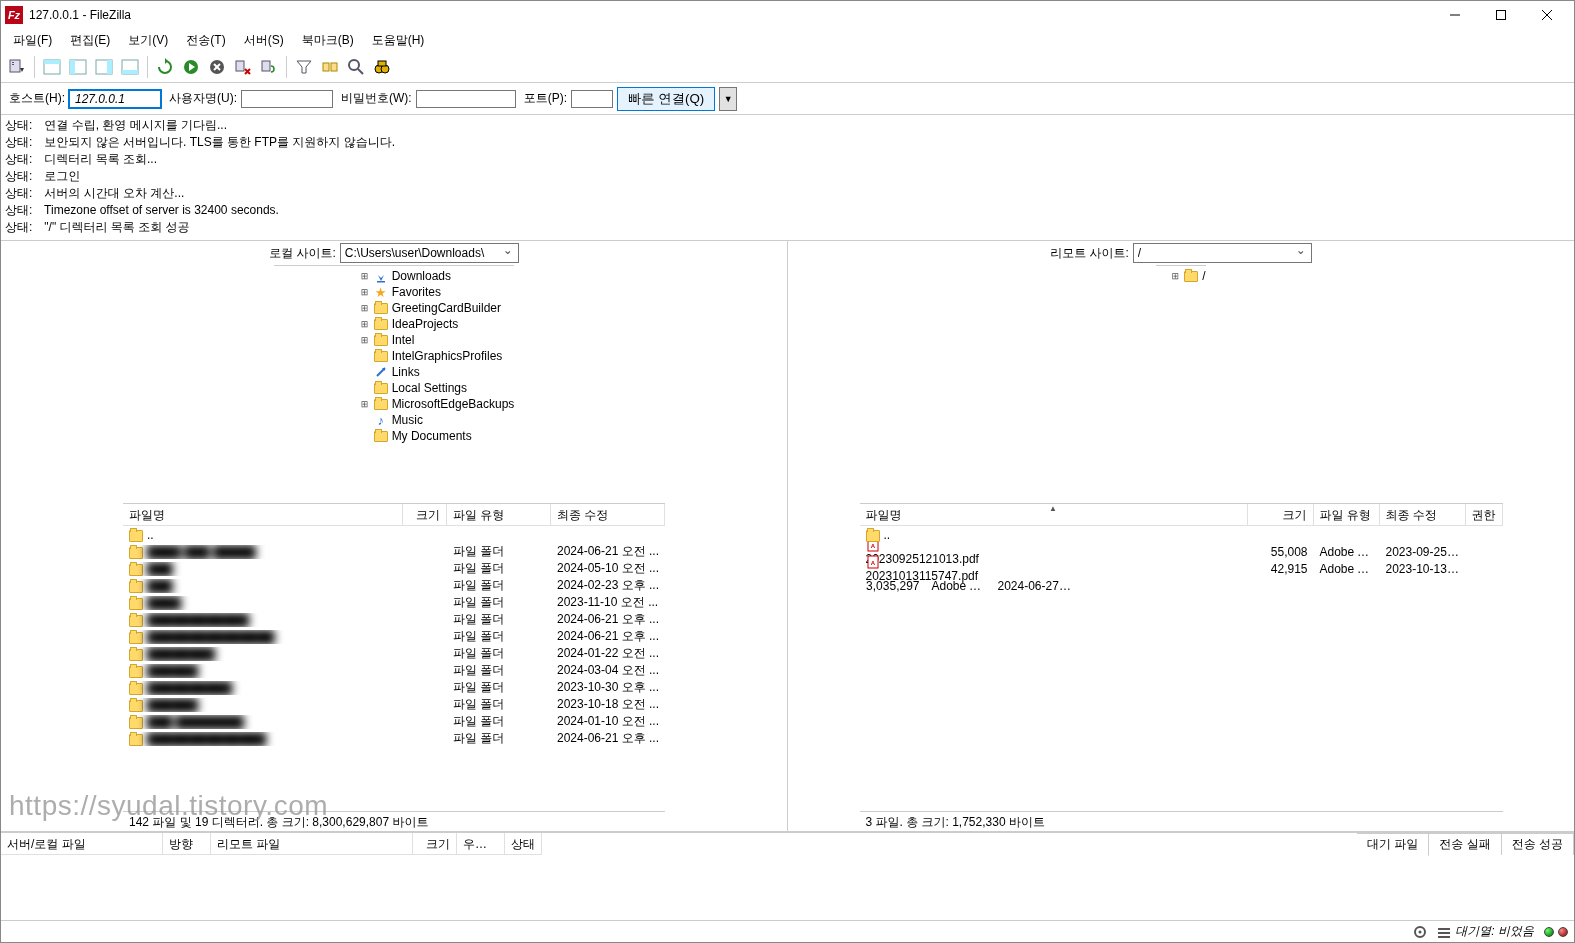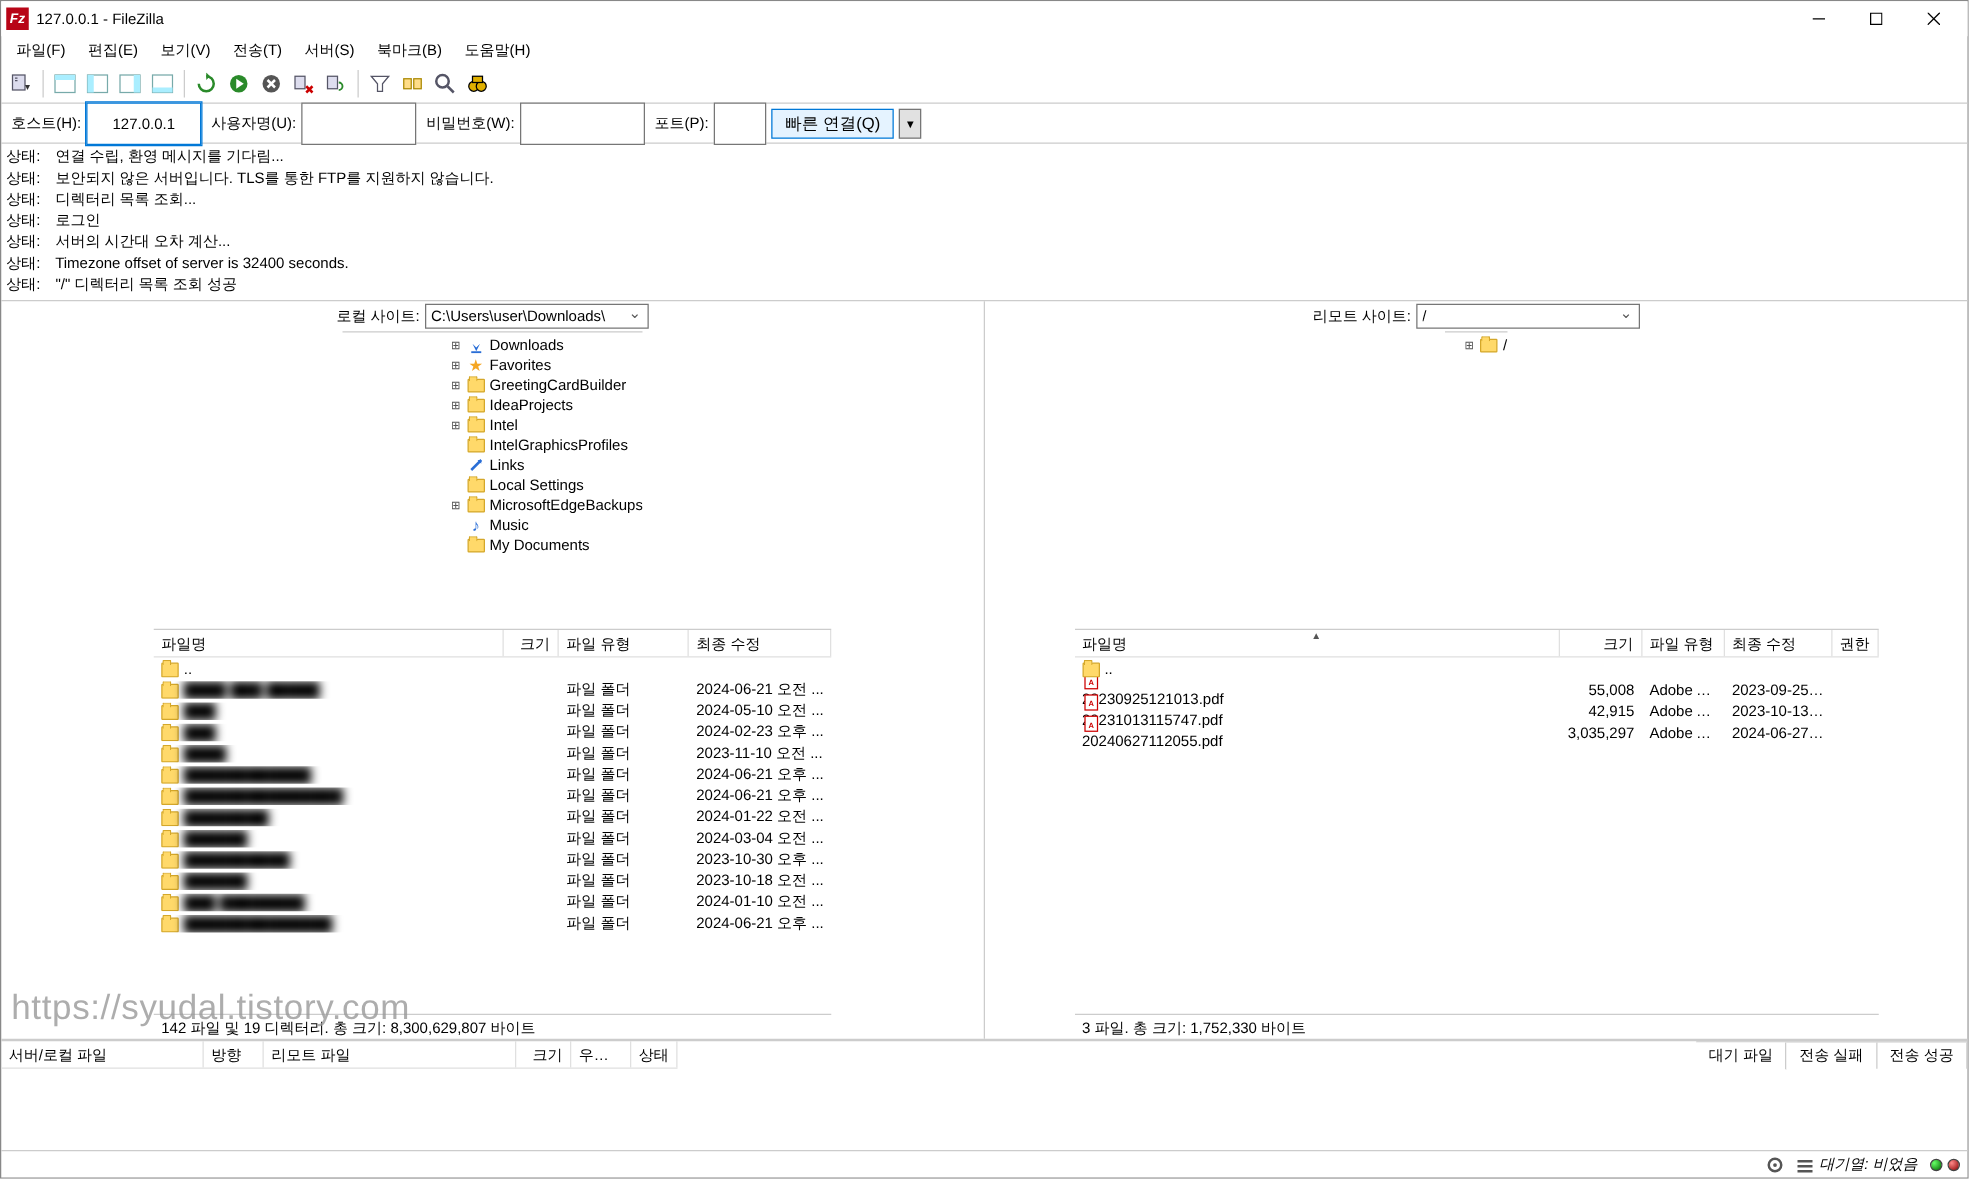--- a/index.html
+++ b/index.html
@@ -10,21 +10,21 @@
 .titlebar .title { flex: 1; font-size: 12px; }
 .win-controls { display: flex; }
 .win-btn { width: 46px; height: 28px; display: flex; align-items: center; justify-content: center; cursor: pointer; font-size: 14px; }
 .menubar { height: 22px; display: flex; align-items: center; padding: 0 4px; gap: 2px; }
 .menu-item { padding: 2px 8px; cursor: pointer; }
 .toolbar { height: 32px; display: flex; align-items: center; padding: 2px 4px; gap: 2px; border-bottom: 1px solid #ccc; flex-shrink: 0; }
 .tb-btn { width: 24px; height: 24px; display: flex; align-items: center; justify-content: center; cursor: pointer; border: 1px solid transparent; }
 .tb-sep { width: 1px; height: 22px; background: #ccc; margin: 0 3px; }
 .quickconnect { height: 32px; display: flex; align-items: center; padding: 2px 4px; gap: 4px; border-bottom: 1px solid #ccc; flex-shrink: 0; }
 .qc-label { margin-left: 4px; }
-.qc-input { height: 34px; border: 1px solid #767676; padding: 0 20px; font-family: inherit; font-size: 12px; }
+.qc-input { height: 18px; border: 1px solid #767676; padding: 0 5px; font-family: inherit; font-size: 12px; font-style: italic; }
 .qc-input.focused { border: 1px solid #0078d7; outline: 1px solid #0078d7; }
 .qc-btn { height: 24px; padding: 0 10px; cursor: pointer; border: 1px solid #0078d7; background: #e5f3ff; }
 .qc-dd { width: 18px; height: 24px; border: 1px solid #767676; display: flex; align-items: center; justify-content: center; cursor: pointer; font-size: 9px; background: #e1e1e1; }
 .log-panel { flex-shrink: 0; height: 126px; overflow-y: scroll; border-bottom: 1px solid #ccc; padding: 2px 4px; line-height: 17px; position: relative; }
 .log-line { white-space: nowrap; }
 .log-label { display: inline-block; width: 36px; }
 .middle { flex: 1; display: flex; min-height: 0; border-bottom: 1px solid #ccc; }
 .col-left, .col-right { flex: 1; display: flex; flex-direction: column; min-width: 0; align-items: center; }
 .col-left { border-right: 1px solid #ccc; }
 .site-bar { height: 24px; display: flex; align-items: center; padding: 1px 3px; gap: 4px; }
@@ -449,24 +449,20 @@
               <div class="fc" style="width:388px"><svg width="14" height="14" style="margin-right:4px">
                   <rect x="2" y="1" width="10" height="12" fill="#fff" stroke="#c00"></rect>
                   <text x="7" y="10" text-anchor="middle" font-size="6" fill="#c00" font-weight="bold">A</text>
                 </svg><span>20231013115747.pdf</span></div>
               <div class="fc right" style="width:66px">42,915</div>
               <div class="fc" style="width:66px">Adobe Acr...</div>
               <div class="fc" style="width:86px">2023-10-13 ...</div>
               <div class="fc" style="flex:1"></div>
             </div>
             <div class="file-row">
-              <div class="fc" style="width:388px"><svg width="14" height="14" style="margin-right:4px">
-                  <rect x="2" y="1" width="10" height="12" fill="#fff" stroke="#c00"></rect>
-                  <text x="7" y="10" text-anchor="middle" font-size="6" fill="#c00" font-weight="bold">A</text>
-                </svg><span>20240627112055.pdf</span></div>
               <div class="fc right" style="width:66px">3,035,297</div>
               <div class="fc" style="width:66px">Adobe Acr...</div>
               <div class="fc" style="width:86px">2024-06-27 ...</div>
               <div class="fc" style="flex:1"></div>
             </div>
           </div>
         <div class="summary-bar">3 파일. 총 크기: 1,752,330 바이트</div>
       </div>
     </div>
   </div>

